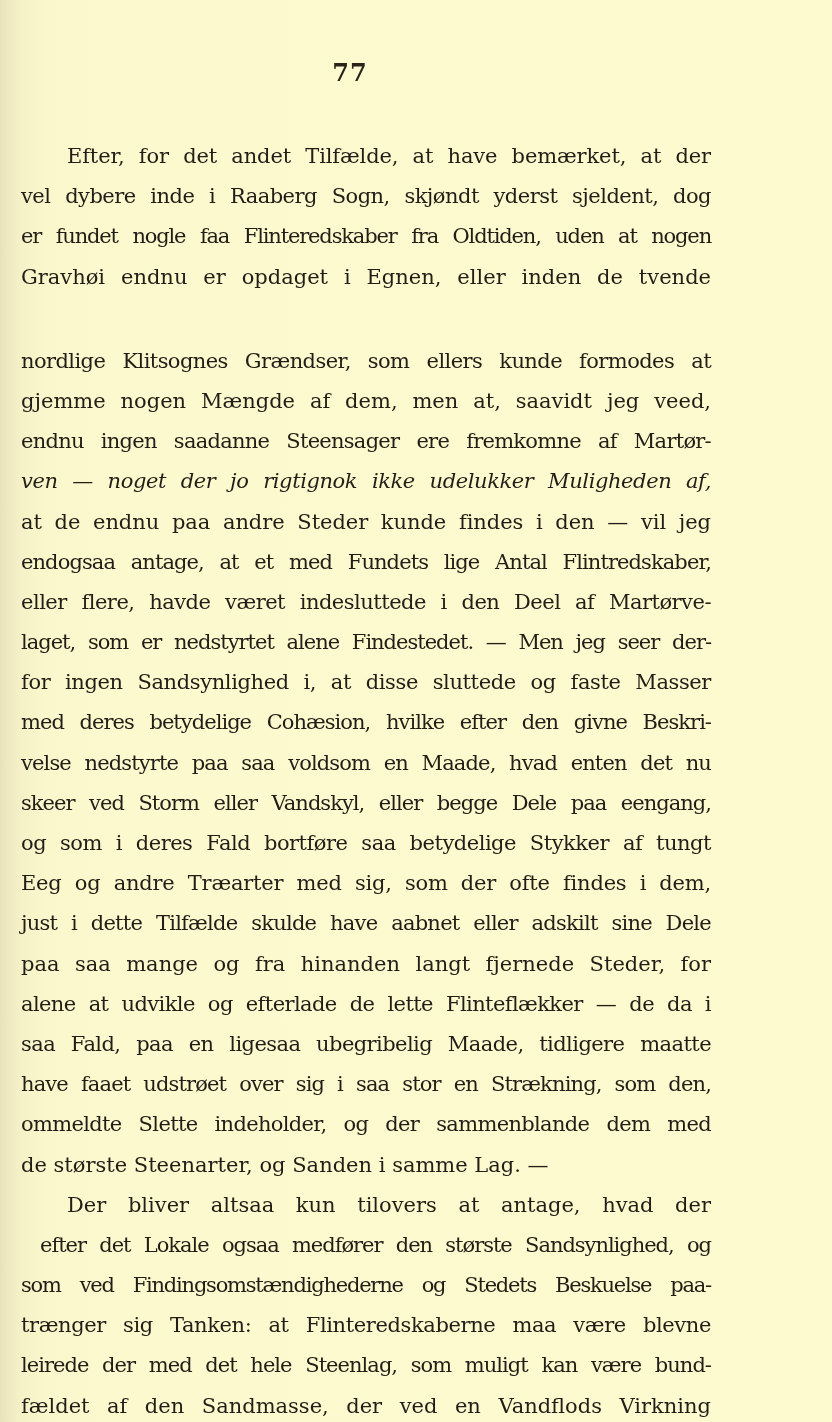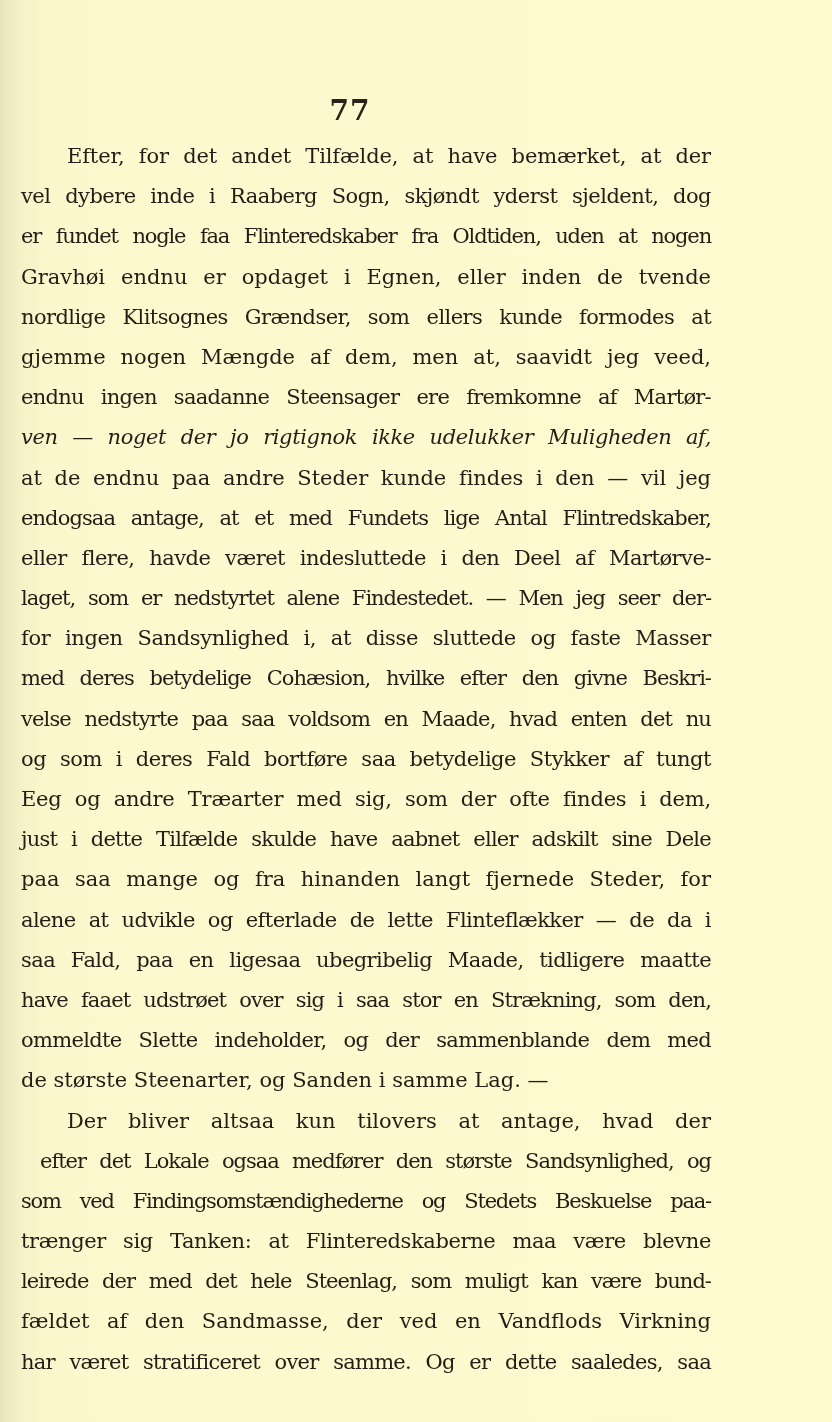--- a/index.html
+++ b/index.html
@@ -21,24 +21,23 @@
     overflow: hidden;
   }
   .page-number {
     position: absolute;
     top: 58px;
     left: 0;
     width: 700px;
     text-align: center;
     font-family: "DejaVu Serif", serif;
     font-weight: bold;
-    font-size: 28px;
+    font-size: 24px;
     color: #2a231a;
     letter-spacing: 1px;
-    margin-top: 36px;
   }
   .body-text {
     position: absolute;
     top: 136px;
     left: 21px;
     width: 690px;
     font-family: "DejaVu Serif", serif;
     font-size: 21px;
     color: #231d16;
   }
@@ -60,31 +59,32 @@
 </head>
 <body>
 
 <div class="page">
   <div class="page-number">77</div>
   <div class="body-text" id="body-text">
       <span class="line indent" style="letter-spacing: -0.128125px;">Efter, for det andet Tilfælde, at have bemærket, at der</span>
       <span class="line" style="letter-spacing: -0.519271px;">vel dybere inde i Raaberg Sogn, skjøndt yderst sjeldent, dog</span>
       <span class="line" style="letter-spacing: -1.15923px;">er fundet nogle faa Flinteredskaber fra Oldtiden, uden at nogen</span>
       <span class="line">Gravhøi endnu er opdaget i Egnen, eller inden de tvende</span>
-      <span class="line" style="letter-spacing: -0.58028px;">nordlige Klitsognes Grændser, som ellers kunde formodes at</span>
+      <span class="line" style="letter-spacing: -0.58028px; margin-top: 44px;">nordlige Klitsognes Grændser, som ellers kunde formodes at</span>
       <span class="line">gjemme nogen Mængde af dem, men at, saavidt jeg veed,</span>
       <span class="line" style="letter-spacing: -0.734096px;">endnu ingen saadanne Steensager ere fremkomne af Martør-</span>
       <span class="line" style="letter-spacing: -0.408136px; font-style: italic;">ven — noget der jo rigtignok ikke udelukker Muligheden af,</span>
       <span class="line" style="letter-spacing: -0.0589364px;">at de endnu paa andre Steder kunde findes i den — vil jeg</span>
       <span class="line" style="letter-spacing: -0.913934px;">endogsaa antage, at et med Fundets lige Antal Flintredskaber,</span>
       <span class="line" style="letter-spacing: -0.502049px;">eller flere, havde været indesluttede i den Deel af Martørve-</span>
       <span class="line" style="letter-spacing: -1.00706px;">laget, som er nedstyrtet alene Findestedet. — Men jeg seer der-</span>
       <span class="line" style="letter-spacing: -0.384896px;">for ingen Sandsynlighed i, at disse sluttede og faste Masser</span>
       <span class="line" style="letter-spacing: -0.972848px;">med deres betydelige Cohæsion, hvilke efter den givne Beskri-</span>
       <span class="line" style="letter-spacing: -0.875265px;">velse nedstyrte paa saa voldsom en Maade, hvad enten det nu</span>
+      <span class="line" style="letter-spacing: -0.976691px;">skeer ved Storm eller Vandskyl, eller begge Dele paa eengang,</span>
       <span class="line" style="letter-spacing: -0.486979px;">og som i deres Fald bortføre saa betydelige Stykker af tungt</span>
       <span class="line" style="letter-spacing: -0.208059px;">Eeg og andre Træarter med sig, som der ofte findes i dem,</span>
       <span class="line" style="letter-spacing: -0.755127px;">just i dette Tilfælde skulde have aabnet eller adskilt sine Dele</span>
       <span class="line">paa saa mange og fra hinanden langt fjernede Steder, for</span>
       <span class="line" style="letter-spacing: -0.596774px;">alene at udvikle og efterlade de lette Flinteflækker — de da i</span>
       <span class="line" style="letter-spacing: -0.573438px;">saa Fald, paa en ligesaa ubegribelig Maade, tidligere maatte</span>
       <span class="line" style="letter-spacing: -0.857359px;">have faaet udstrøet over sig i saa stor en Strækning, som den,</span>
       <span class="line" style="letter-spacing: -0.669034px;">ommeldte Slette indeholder, og der sammenblande dem med</span>
       <span class="line last">de største Steenarter, og Sanden i samme Lag. —</span>
       <span class="line indent">Der bliver altsaa kun tilovers at antage, hvad der</span>

